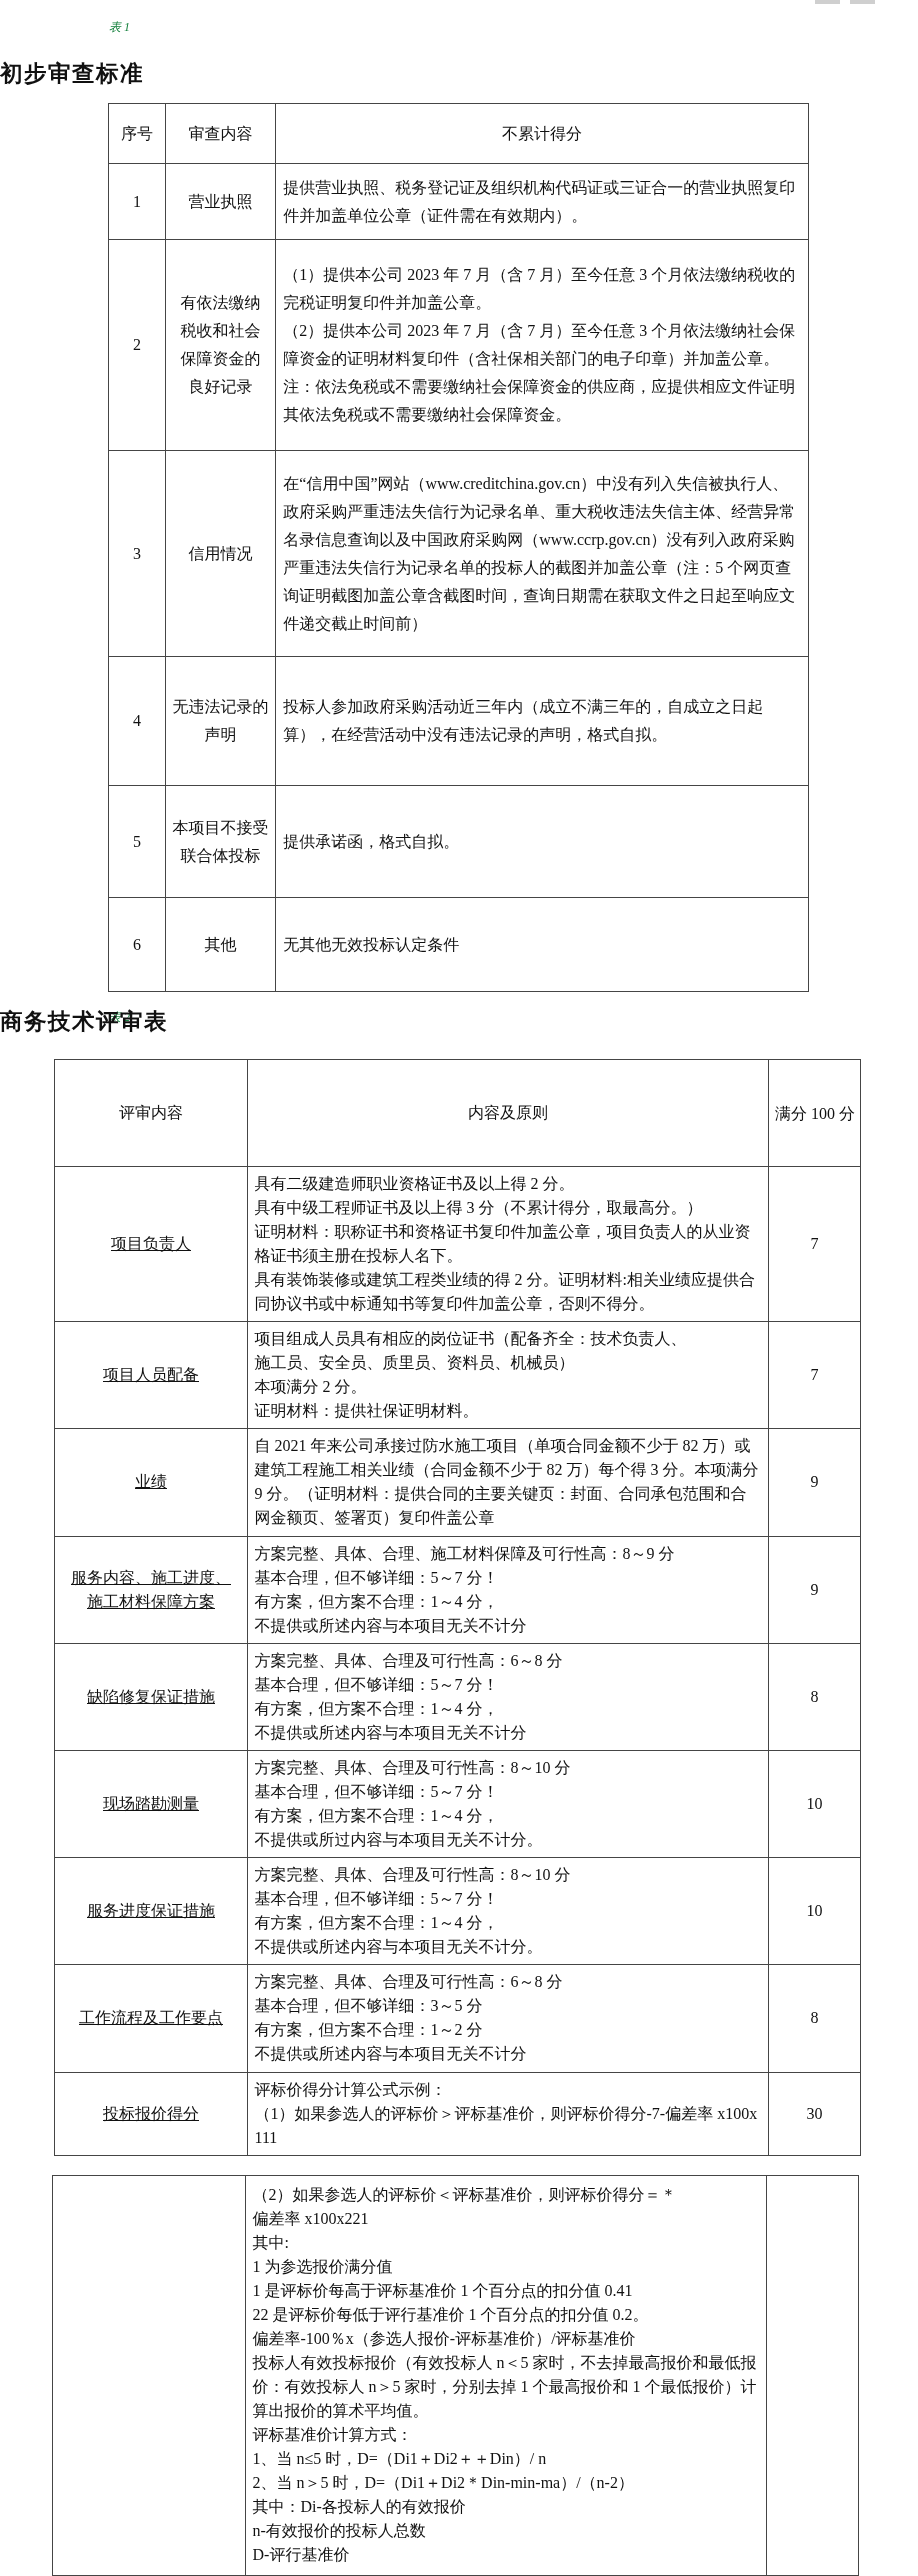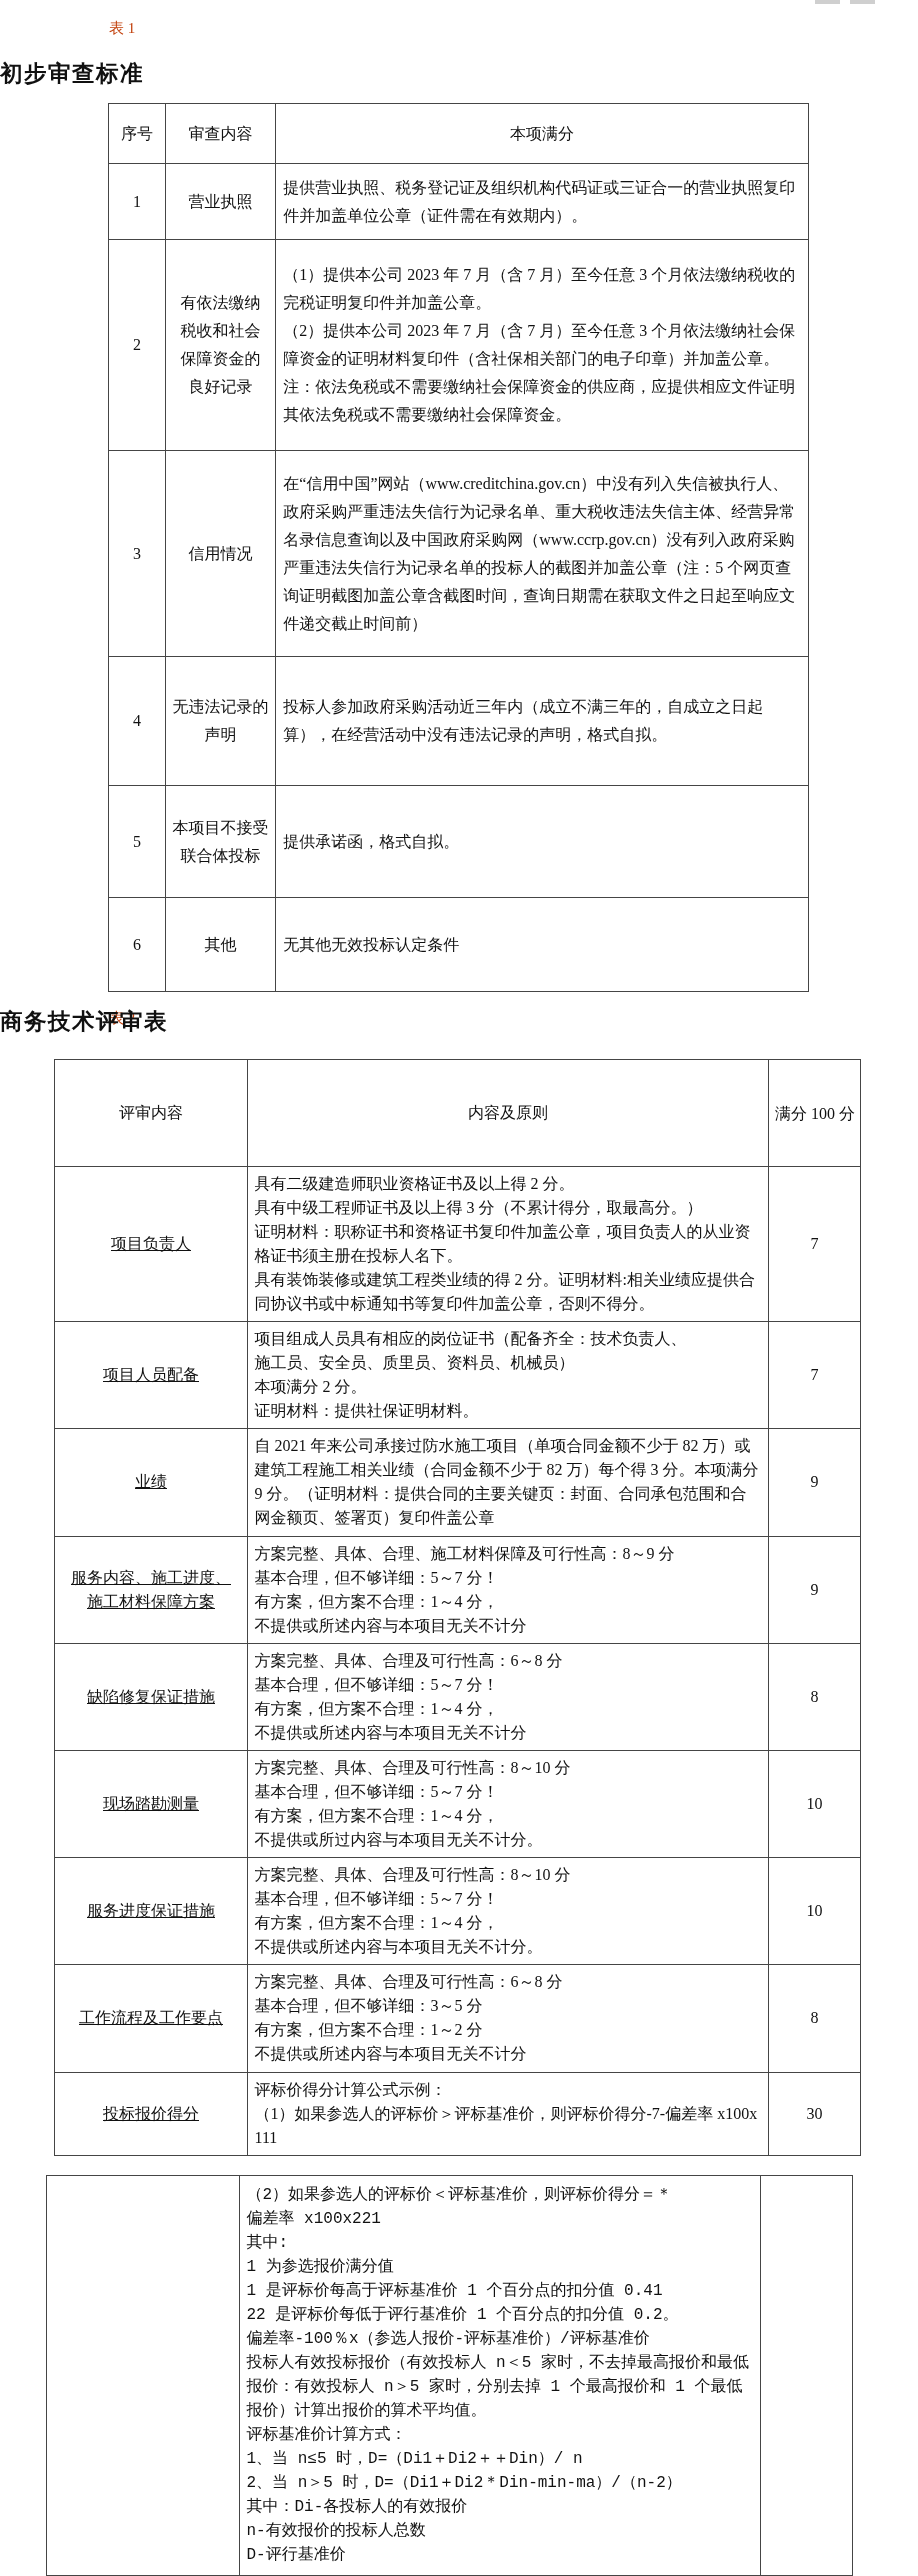--- a/index.html
+++ b/index.html
@@ -7,21 +7,21 @@
     width:919px; height:2576px;
     background:#ffffff;
     color:#111111;
     font-family:"Liberation Serif","DejaVu Serif",serif;
     position:relative;
     overflow:hidden;
   }
   .artifact { position:absolute; top:0; right:20.3px; width:94px; height:5.8px; }
   .artifact span { display:inline-block; width:25px; height:3.6px; background:#cfcfcf; margin-left:10.2px; vertical-align:top; }
 
-  .t-label { position:absolute; left:109px; font-size:15px; color:#c2410c; }
+  .t-label { position:absolute; left:109px; font-size:12px; color:#15803d;font-style:italic; }
   #label1 { top:19px; }
   #label2 { top:1009px; }
 
   .doc-title {
     position:absolute; left:0; width:100%;
     font-family:"Liberation Sans","DejaVu Sans",sans-serif;
     font-weight:bold; font-size:22.5px; color:#101010;
     letter-spacing:1.5px;
   }
   #title1 { top:58px; }
@@ -54,21 +54,21 @@
   
   #table2 { position:absolute; top:1059px; left:54px; width:805px; }
   #table2 td, #table2 th { font-size:16px; line-height:24px; }
   #table2 thead tr { height:107px; }
   #table2 th.h-score { line-height:45px; padding:0 5px;text-align:right; }
   #table2 .c-item { padding:2.9px 4.4px;text-decoration:underline; }
   #table2 .c-principle { padding:5.1px 6.5px; text-align:left; }
   #table2 .c-score { padding:1.5px 2.9px; }
 
   
-  #table3 { position:absolute; top:2175px; left:46px; width:805px;font-family:Liberation Mono, monospace; }
+  #table3 { position:absolute; top:2175px; left:52px; width:805px; }
   #table3 td { font-size:16px; line-height:24px; }
   #table3 .c-principle { padding:7.3px 6.5px; text-align:left; vertical-align:top; }
 </style>
 </head>
 <body>
 
 <div class="artifact"><span></span><span></span></div>
 
 <div class="t-label" id="label1">表 1</div>
 <div class="doc-title" id="title1">初步审查标准</div>
@@ -76,21 +76,21 @@
 <table id="table1">
   <colgroup>
       <col style="width:57px">
       <col style="width:110px">
       <col style="width:533px">
     </colgroup>
   <thead>
     <tr>
       <th class="center">序号</th>
       <th class="center">审查内容</th>
-      <th class="center">本项满分</th>
+      <th class="center">不累计得分</th>
     </tr>
   </thead>
   <tbody>
     <tr>
       <td class="center c-no">1</td>
       <td class="center c-content pre">营业执照</td>
       <td class="c-std pre">提供营业执照、税务登记证及组织机构代码证或三证合一的营业执照复印件并加盖单位公章（证件需在有效期内）。</td>
     </tr>
     <tr>
       <td class="center c-no">2</td>

